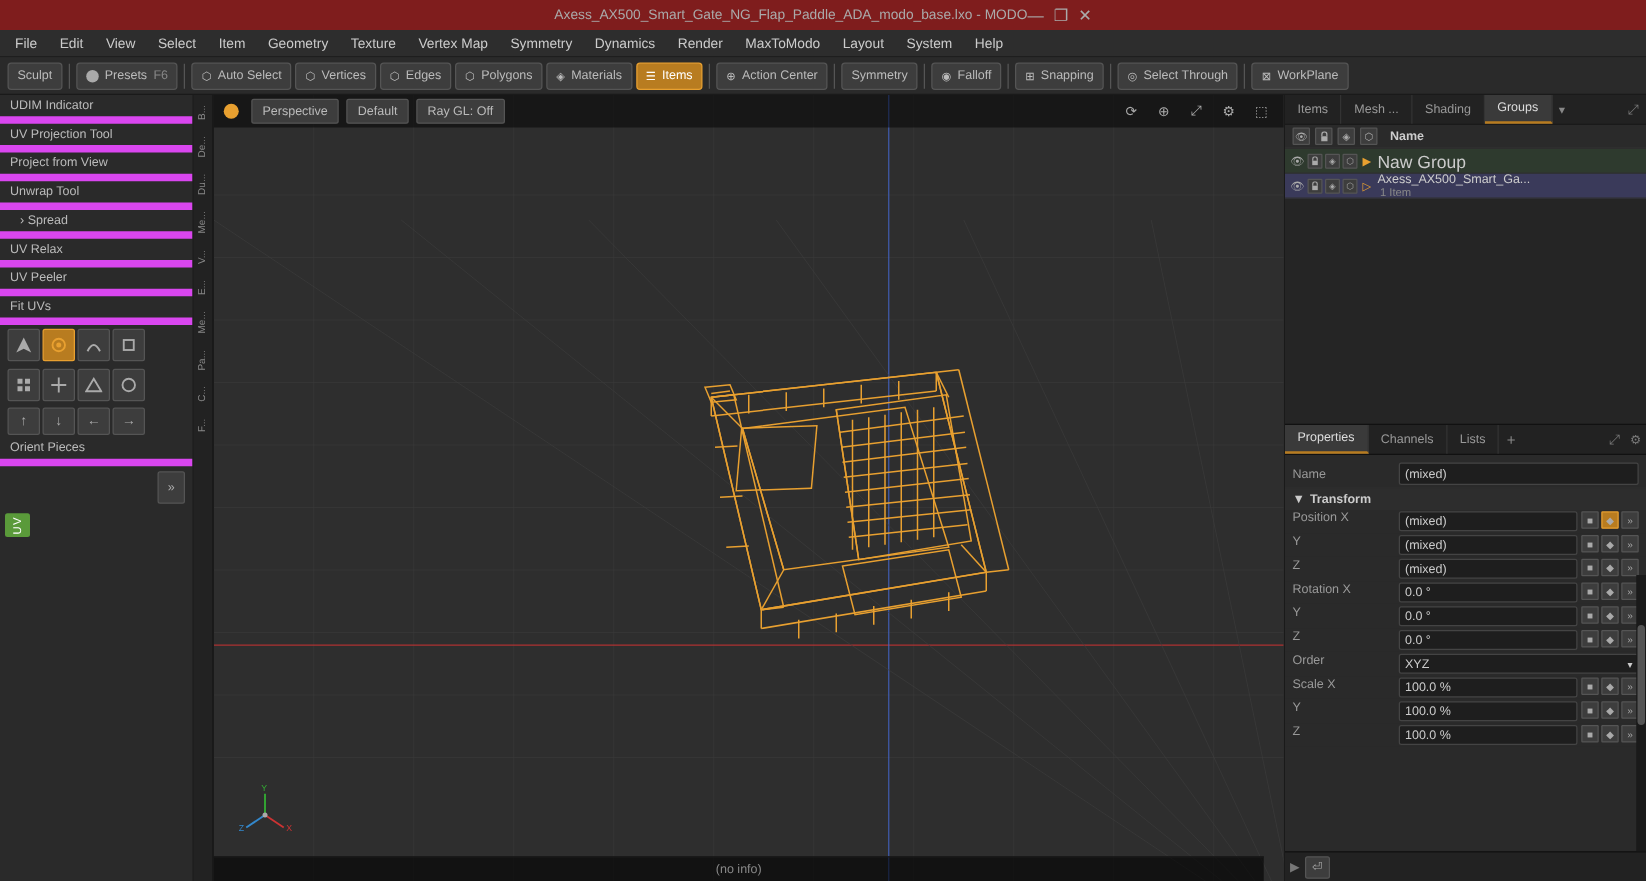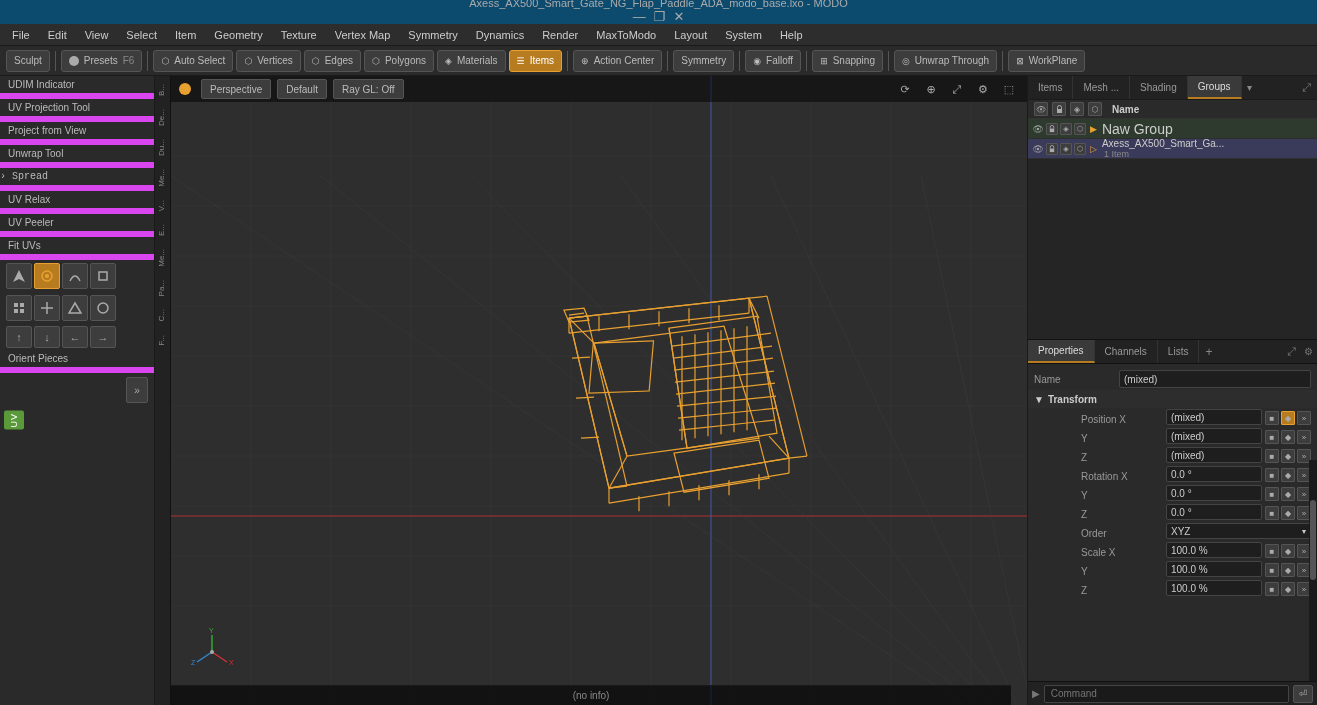--- a/index.html
+++ b/index.html
@@ -10,28 +10,27 @@
       font-family: Arial, sans-serif;
       font-size: 11px;
       color: #ccc;
       overflow: hidden;
       user-select: none;
     }
 
     
     #titlebar {
       height: 24px;
-      background: #0c4a6e;
+      background: #7f1d1d;
       display: flex;
       align-items: center;
       padding: 0 8px;
-      justify-content: flex-end;
+      justify-content: center;
       color: #aaa;
       font-size: 11px;
-      flex-direction: column;
     }
     #titlebar-controls { display: flex; gap: 8px; }
     #titlebar-controls span { cursor: pointer; font-size: 13px; color: #aaa; }
 
     
     #menubar {
       height: 22px;
       background: #2d2d2d;
       display: flex;
       align-items: center;
@@ -463,24 +462,23 @@
     .section-header span {
       font-size: 10px;
       color: #ccc;
       font-weight: bold;
     }
     .section-arrow { color: #888; margin-right: 4px; font-size: 9px; }
 
     .prop-row-xyz {
       padding: 1px 6px;
       display: flex;
-      align-items: flex-end;
+      align-items: flex-start;
       min-height: 18px;
       border-bottom: 1px solid #2a2a2a;
-      margin-left: 47px;
     }
     .xyz-label { width: 85px; color: #999; font-size: 10px; flex-shrink: 0; }
     .xyz-input {
       flex: 1;
       height: 16px;
       background: #1e1e1e;
       border: 1px solid #444;
       border-radius: 2px;
       display: flex;
       align-items: center;
@@ -610,37 +608,37 @@
     <span>Falloff</span>
   </div>
   <div class="tb-separator"></div>
   <div class="tb-btn">
     <span style="font-size:9px;margin-right:2px;">⊞</span>
     <span>Snapping</span>
   </div>
   <div class="tb-separator"></div>
   <div class="tb-btn">
     <span style="font-size:9px;margin-right:2px;">◎</span>
-    <span>Unwrap Through</span>
+    <span>Select Through</span>
   </div>
   <div class="tb-separator"></div>
   <div class="tb-btn">
     <span style="font-size:9px;margin-right:2px;">⊠</span>
     <span>WorkPlane</span>
   </div>
 </div>
 
 <div id="main">
 
   <div id="left-sidebar">
     <div class="sidebar-tool">UDIM Indicator</div>
     <div class="sidebar-tool">UV Projection Tool</div>
     <div class="sidebar-tool">Project from View</div>
     <div class="sidebar-tool">Unwrap Tool</div>
-    <div class="sidebar-tool" style="padding-left:0;font-family:Liberation Mono, monospace;">› Spread</div>
+    <div class="sidebar-tool" style="padding-left:16px;">› Spread</div>
     <div class="sidebar-tool">UV Relax</div>
     <div class="sidebar-tool">UV Peeler</div>
     <div class="sidebar-tool">Fit UVs</div>
 
     <div class="sidebar-icons-row">
       <div class="sidebar-icon-btn">
         <svg width="14" height="14" viewBox="0 0 14 14">
             <path d="M7 1 L13 13 L7 10 L1 13 Z" fill="#aaa" stroke="none"></path>
           </svg>
       </div>
@@ -1103,18 +1101,17 @@
       </div>
 
       <div style="position:absolute;right:0;top:460px;bottom:24px;width:8px;background:#1a1a1a;">
         <div style="width:6px;height:80px;background:#555;border-radius:3px;margin:0 1px;margin-top:40px;"></div>
       </div>
 
     </div>
 
     <div id="command-bar">
       <span style="color:#777;font-size:10px;">▶</span>
-      <input id="command-input" type="text" placeholder="Command" style="">
       <div class="cmd-btn">⏎</div>
     </div>
 
   </div>
 </div>
 
 </body></html>

